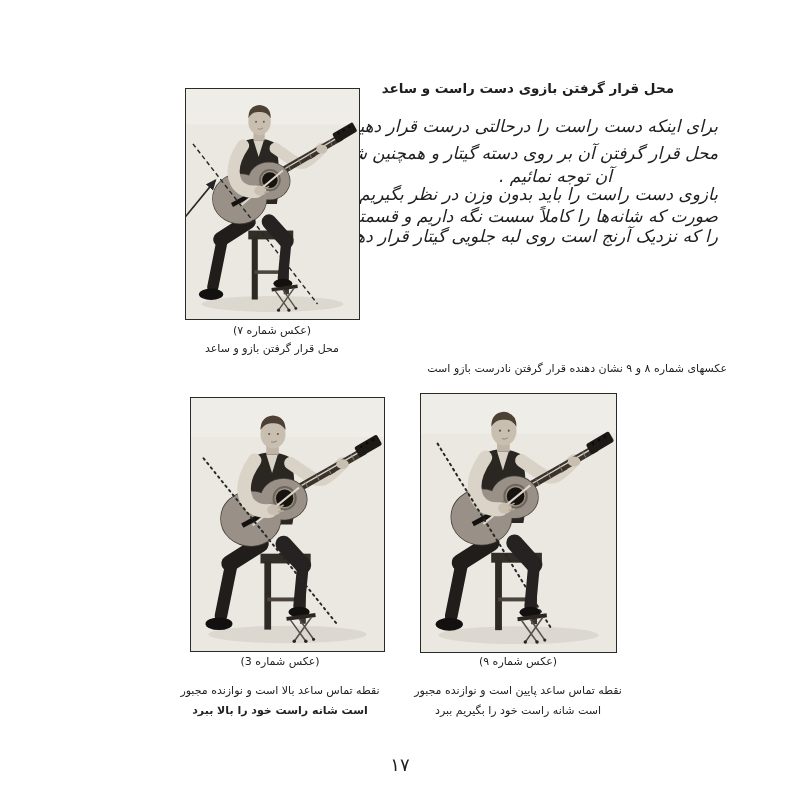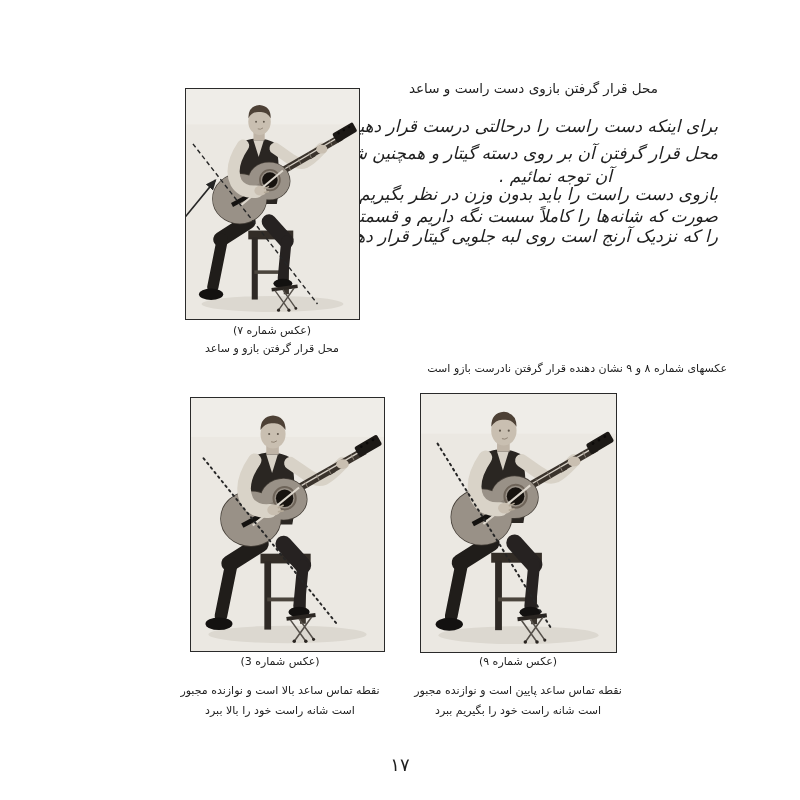--- a/index.html
+++ b/index.html
@@ -4,21 +4,21 @@
 <style>
   html,body{margin:0;padding:0;}
   body{
     width:800px;height:800px;position:relative;background:#ffffff;
     font-family:"DejaVu Sans",sans-serif;color:#1e1e1e;overflow:hidden;
   }
   .abs{position:absolute;}
   .rtl{direction:rtl;unicode-bidi:plaintext;}
   .heading{
     top:80px;left:393px;width:325px;height:20px;
-    font-size:13.5px;font-weight:normal;text-align:center;padding-right:44px;
+    font-size:13.5px;font-weight:bold;text-align:center;padding-right:44px;
     box-sizing:border-box;white-space:nowrap;
   }
   .bodyline{
     left:393px;width:325px;height:18px;font-size:17px;line-height:18px;
     text-align:justify;text-align-last:justify;white-space:nowrap;font-style:italic;
   }
   .bodyline.lastline{text-align:left;text-align-last:center;}
   .noteline{
     top:362px;right:73px;width:420px;height:18px;
     font-size:11px;text-align:right;white-space:nowrap;
@@ -31,21 +31,21 @@
   .caption{
     font-size:11px;height:15px;text-align:center;white-space:nowrap;color:#222;
   }
   #photo7{left:185px;top:88px;width:175px;height:232px;}
   #photo8{left:190px;top:397px;width:195px;height:255px;}
   #photo9{left:420px;top:393px;width:197px;height:260px;}
   #cap7-label{top:324px;left:122px;width:300px;}
   #cap7-line1{top:342px;left:122px;width:300px;}
   #cap8-label{top:655px;left:130px;width:300px;}
   #cap8-line1{top:684px;left:130px;width:300px;}
-  #cap8-line2{top:704px;left:130px;width:300px;}
+  #cap8-line2{top:704px;left:130px;width:300px;font-weight:bold;}
   #cap9-label{top:655px;left:368px;width:300px;}
   #cap9-line1{top:684px;left:368px;width:300px;}
   #cap9-line2{top:704px;left:368px;width:300px;}
   .pagenum{
     top:754px;left:350px;width:100px;height:16px;
     font-size:18px;text-align:center;letter-spacing:1px;
   }
 </style>
 </head>
 <body>

